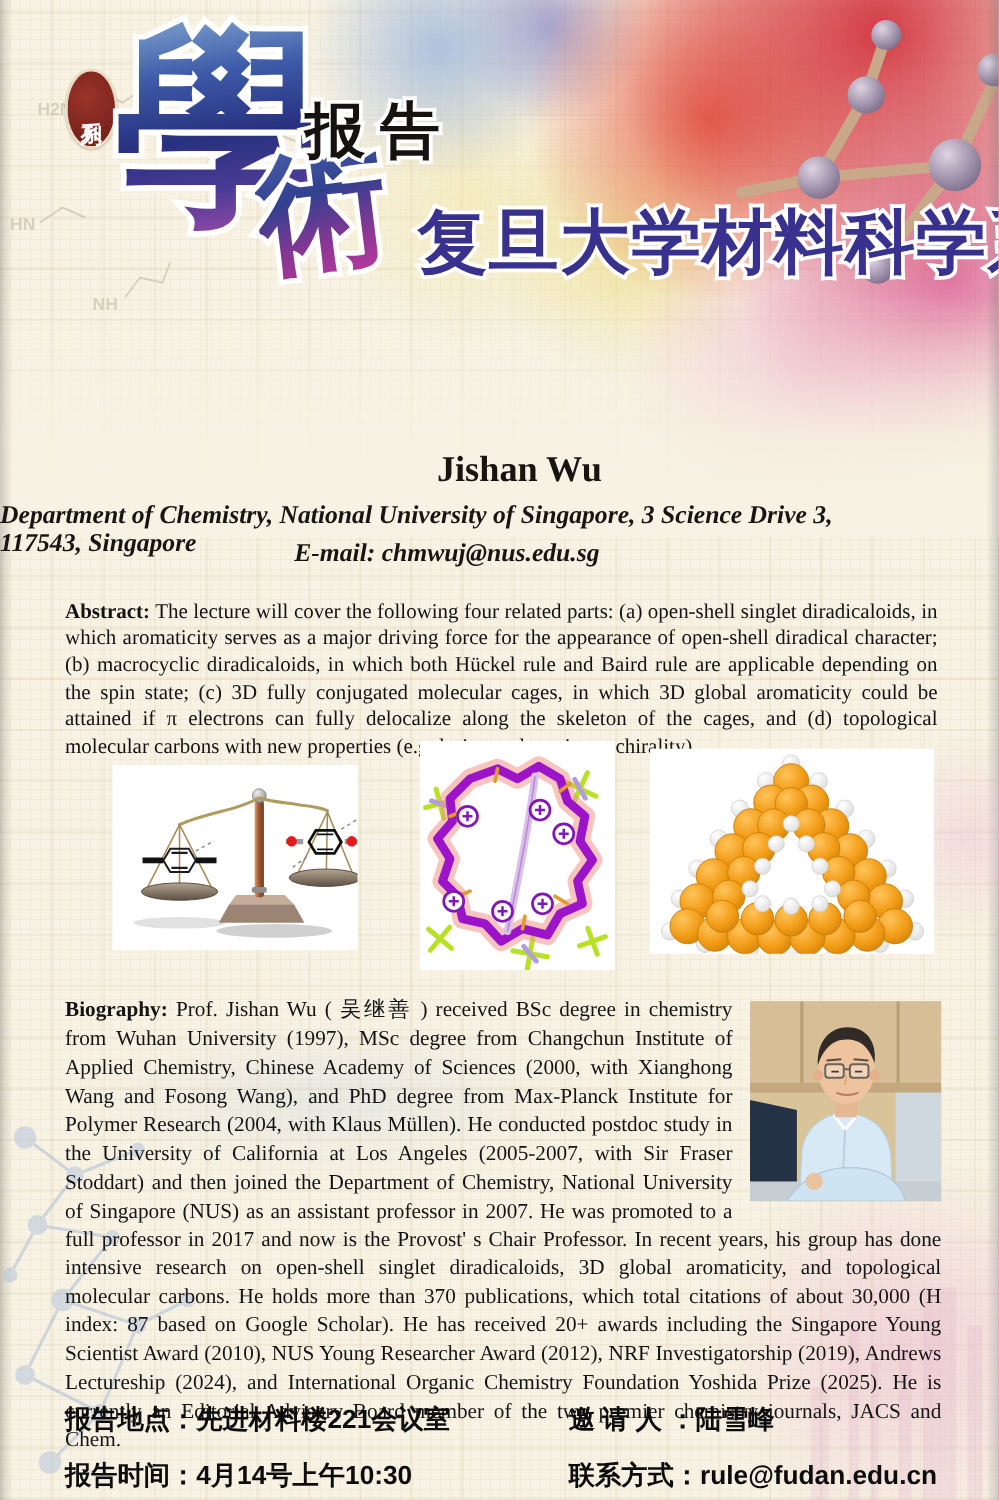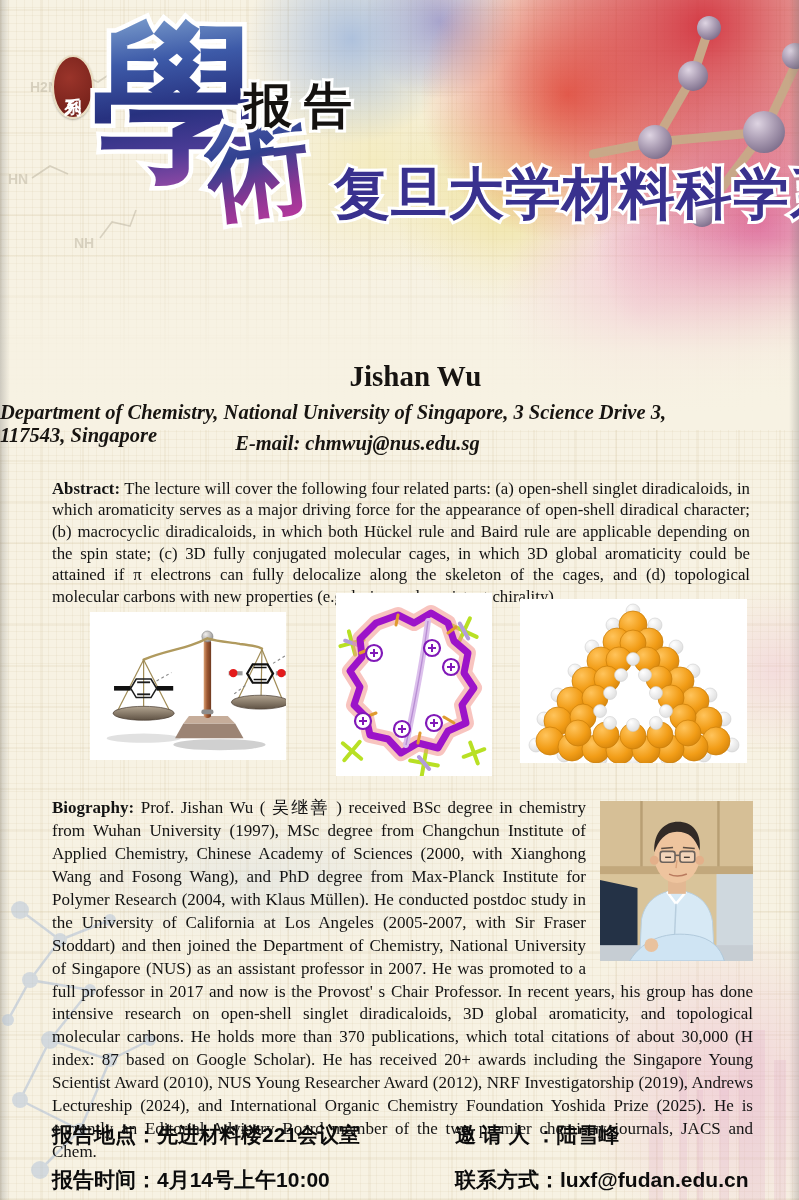--- a/index.html
+++ b/index.html
@@ -484,18 +484,18 @@
       </svg>
     </span><b>Biography:</b> <span>Prof. Jishan Wu ( 吴继善 ) received BSc degree in chemistry from Wuhan University (1997), MSc degree from Changchun Institute of Applied Chemistry, Chinese Academy of Sciences (2000, with Xianghong Wang and Fosong Wang), and PhD degree from Max-Planck Institute for Polymer Research (2004, with Klaus Müllen). He conducted postdoc study in the University of California at Los Angeles (2005-2007, with Sir Fraser Stoddart) and then joined the Department of Chemistry, National University of Singapore (NUS) as an assistant professor in 2007. He was promoted to a full professor in 2017 and now is the Provost' s Chair Professor. In recent years, his group has done intensive research on open-shell singlet diradicaloids, 3D global aromaticity, and topological molecular carbons. He holds more than 370 publications, which total citations of about 30,000 (H index: 87 based on Google Scholar). He has received 20+ awards including the Singapore Young Scientist Award (2010), NUS Young Researcher Award (2012), NRF Investigatorship (2019), Andrews Lectureship (2024), and International Organic Chemistry Foundation Yoshida Prize (2025). He is currently an Editorial Advisory Board member of the two premier chemistry journals, JACS and Chem.</span>
   </p>
 
   <div class="footer">
     <div class="frow">
       <div class="fcell-left"><span>报告地点：</span><span>先进材料楼221会议室</span></div>
       <div class="fcell-right"><span>邀 请 人 ：</span><span>陆雪峰</span></div>
     </div>
     <div class="frow">
-      <div class="fcell-left"><span>报告时间：</span><span>4月14号上午10:00</span></div>
-      <div class="fcell-right"><span>联系方式：</span><span>luxf@fudan.edu.cn</span></div>
+      <div class="fcell-left"><span>报告时间：</span><span>4月14号上午10:30</span></div>
+      <div class="fcell-right"><span>联系方式：</span><span>rule@fudan.edu.cn</span></div>
     </div>
   </div>
 
 </div>
 
 </body></html>

